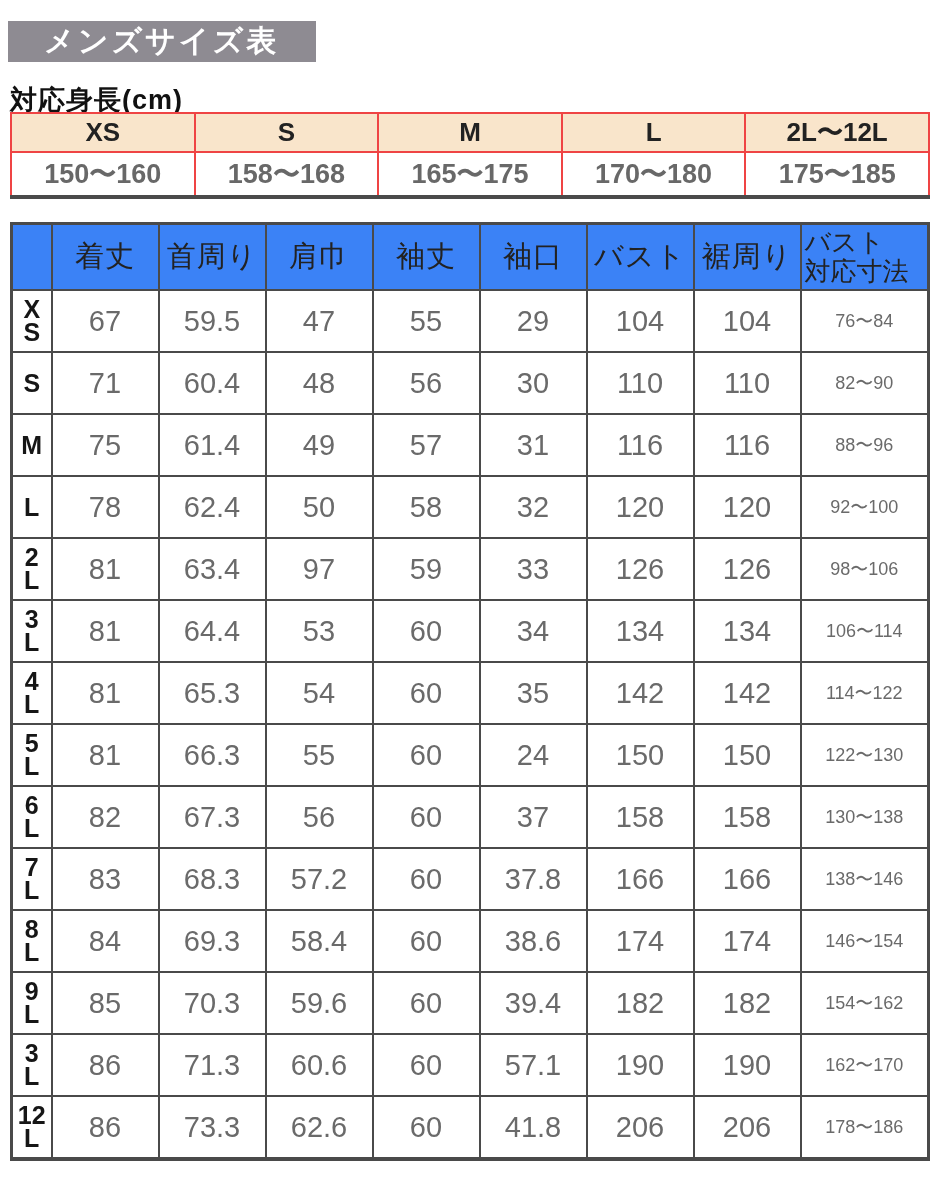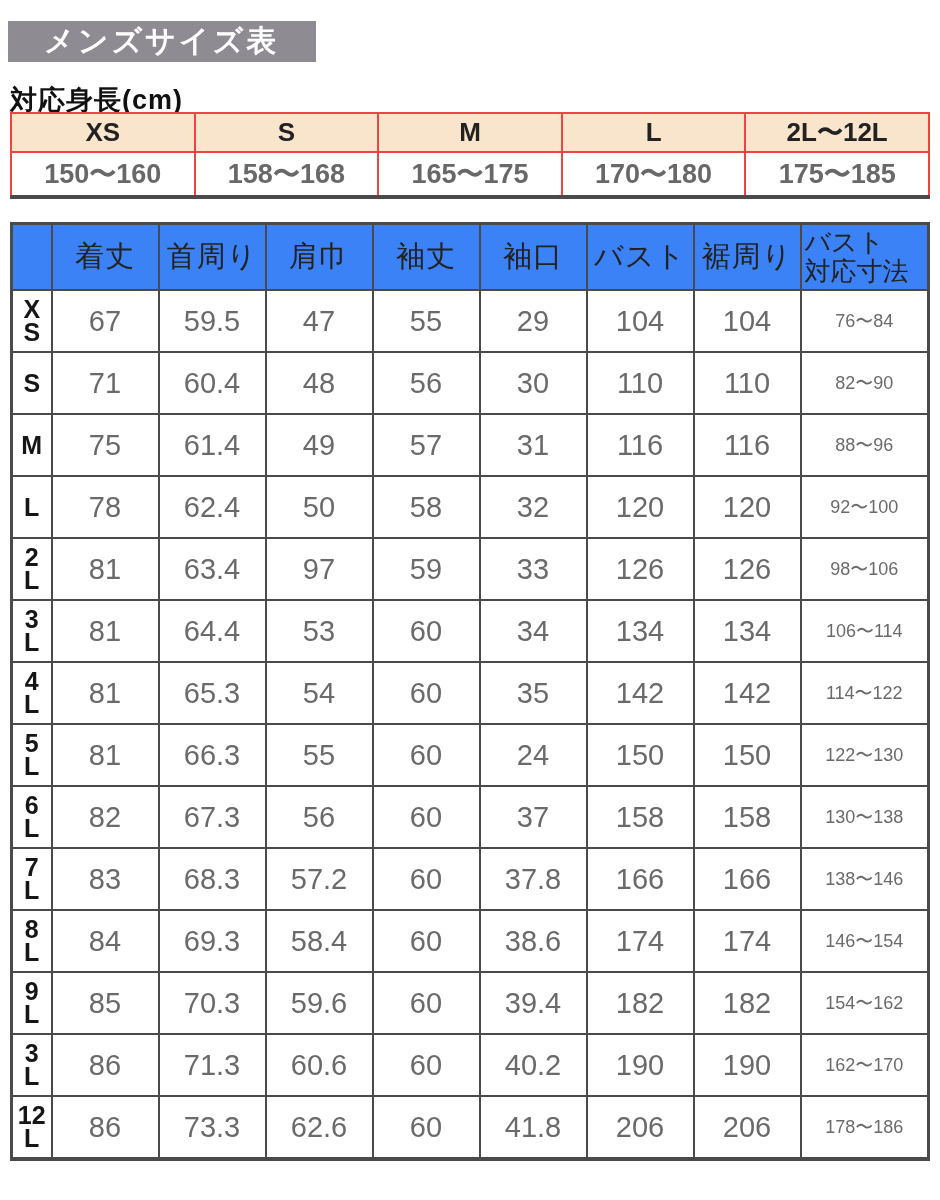--- a/index.html
+++ b/index.html
@@ -282,21 +282,21 @@
         <td>182</td>
         <td class="range-cell">154〜162</td>
       </tr>
       <tr>
         <th class="row-label">3
 L</th>
         <td>86</td>
         <td>71.3</td>
         <td>60.6</td>
         <td>60</td>
-        <td>40.2</td>
+        <td>57.1</td>
         <td>190</td>
         <td>190</td>
         <td class="range-cell">162〜170</td>
       </tr>
       <tr>
         <th class="row-label">12
 L</th>
         <td>86</td>
         <td>73.3</td>
         <td>62.6</td>

